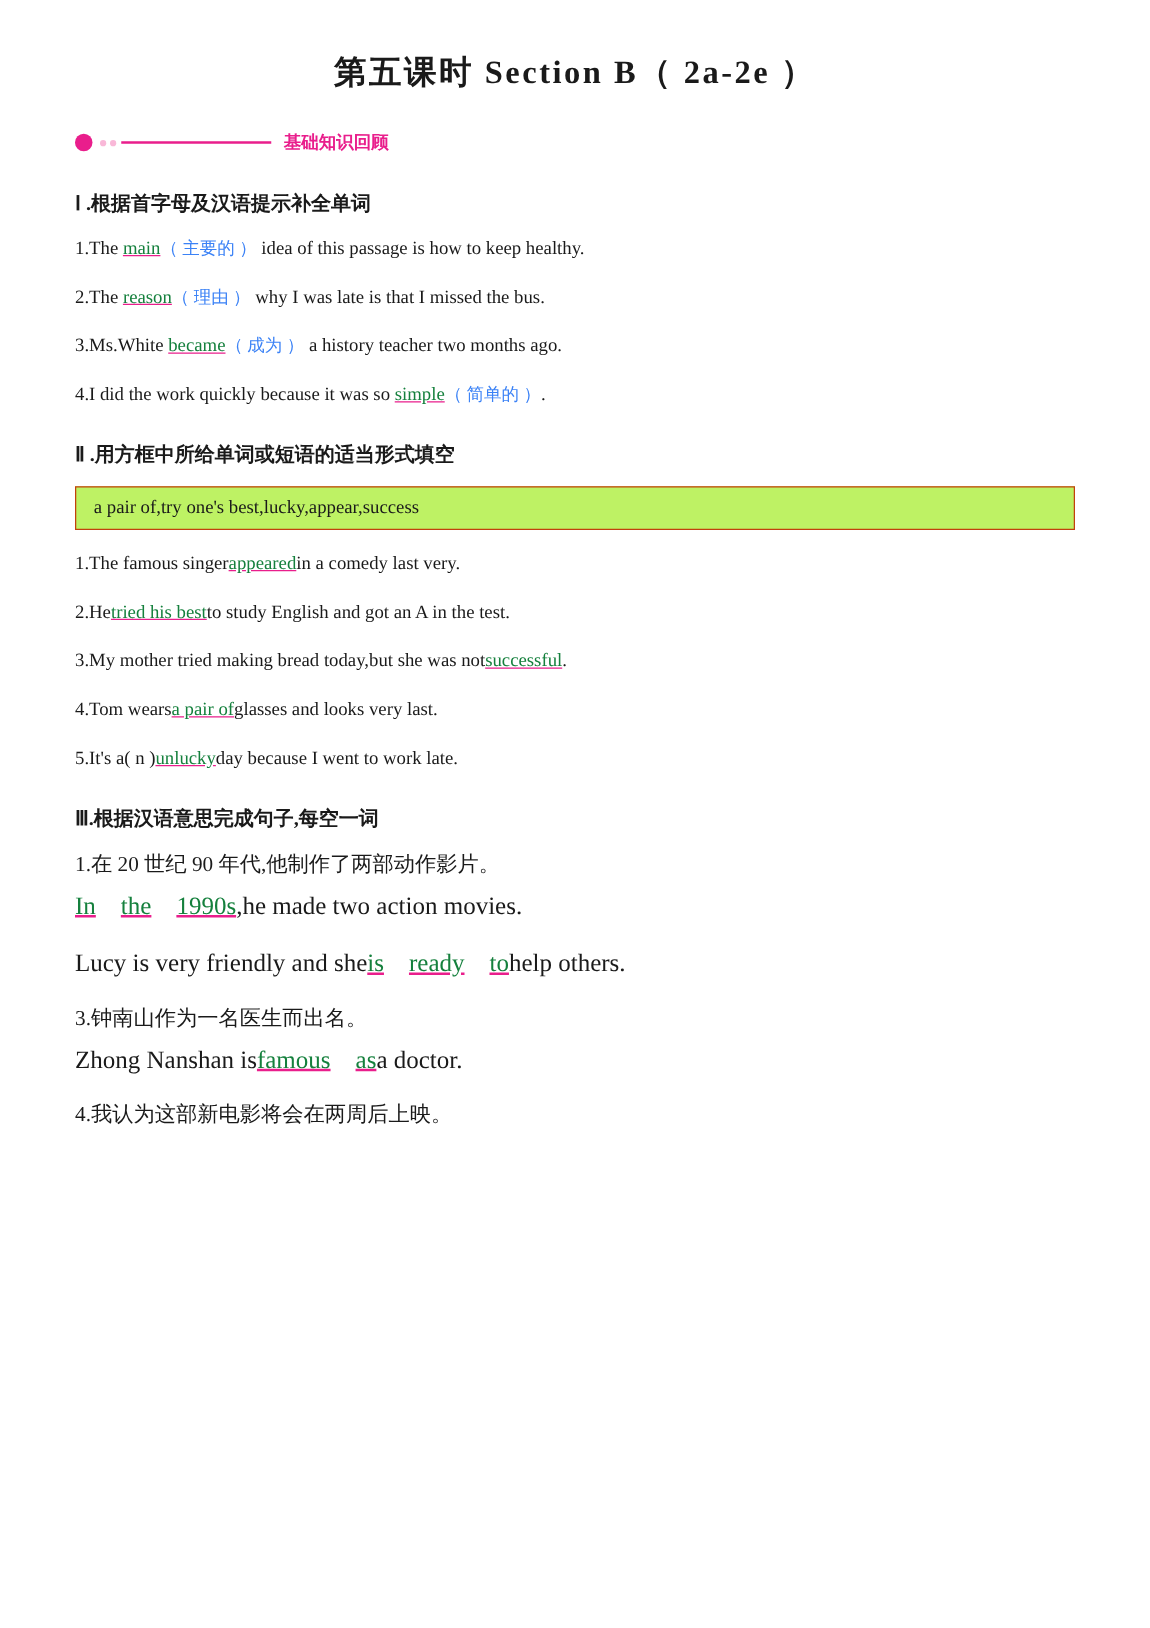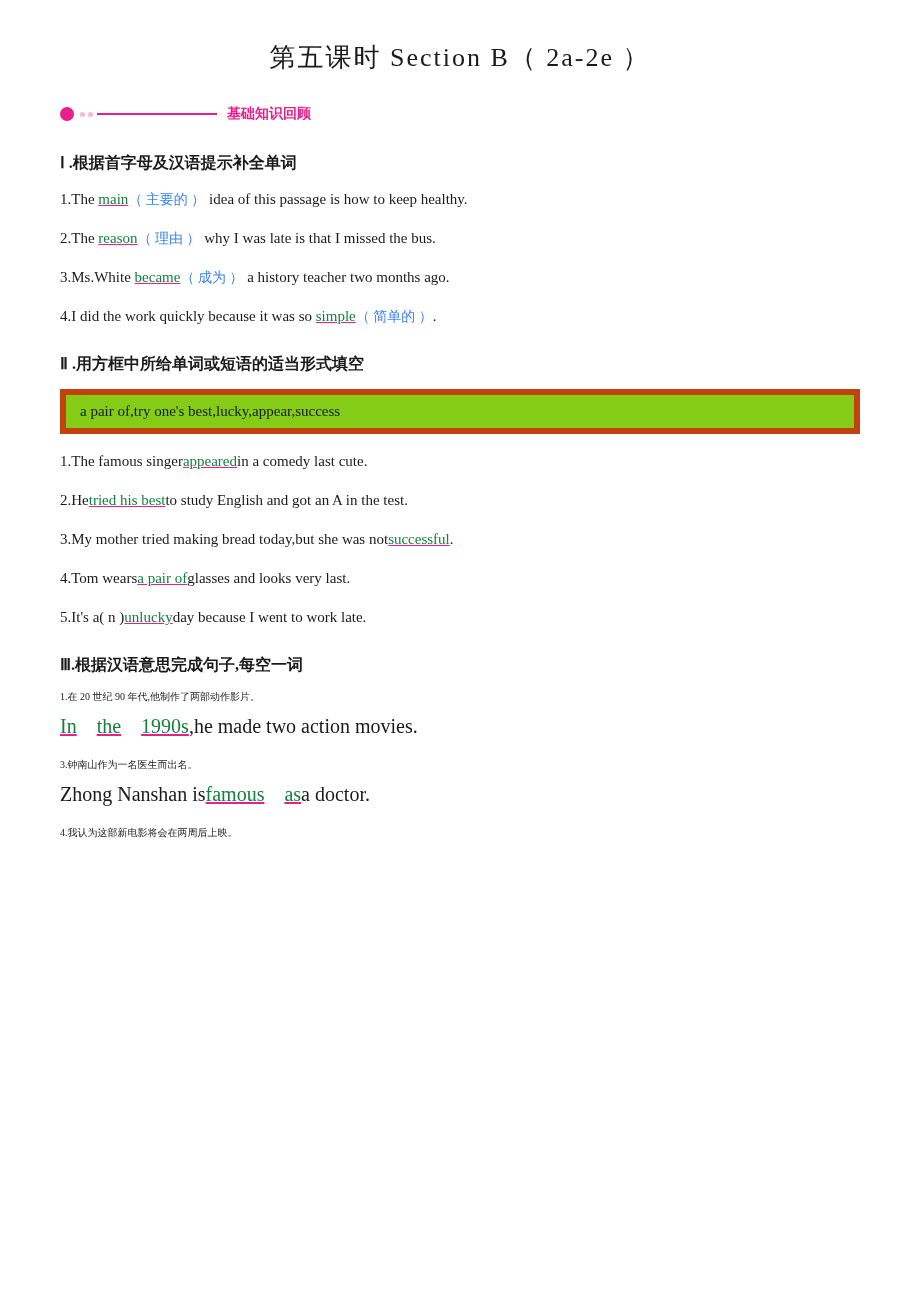--- a/index.html
+++ b/index.html
@@ -12,21 +12,21 @@
       font-family: "SimSun", "宋体", serif;
       font-size: 16px;
       color: #1a1a1a;
       width: 920px;
       min-height: 1302px;
       padding: 40px 60px;
     }
     .page-title {
       text-align: center;
       font-size: 26px;
-      font-weight: normal;
+      font-weight: bold;
       margin-bottom: 30px;
       letter-spacing: 2px;
     }
     .section-header {
       display: flex;
       align-items: center;
       margin-bottom: 30px;
     }
     .dot-icon {
       width: 14px;
@@ -61,26 +61,26 @@
     .blank {
       color: #15803d;
       text-decoration: underline;
       text-decoration-color: #e91e8c;
     }
     .hint {
       color: #3b82f6;
       font-size: 14px;
     }
     .word-box {
-      border: 6px solid #c2410c;
+      border: 1px solid #c2410c;
       padding: 8px 14px;
       margin: 14px 0;
       font-size: 15px;
       color: #1a1a1a;
-      background: #84cc16;
+      background: #bef264;
     }
     .roman-numeral {
       font-size: 16px;
       font-weight: bold;
       margin-top: 24px;
       margin-bottom: 10px;
     }
     .subsection {
       margin-top: 8px;
     }
@@ -97,21 +97,21 @@
       width: 5px;
       height: 5px;
       background: #e91e8c;
       border-radius: 50%;
     }
     .small-dot.light {
       background: #f9b8d8;
     }
     .section-iii-item {
       margin: 14px 0 4px 0;
-      font-size: 10px;
+      font-size: 17px;
     }
     .section-iii-answer {
       margin: 4px 0 10px 0;
       font-size: 20px;
       line-height: 1.8;
     }
   </style>
 </head>
 <body>
 
@@ -151,21 +151,21 @@
 
 </div>
 
 <div class="part-title roman-numeral">Ⅱ .用方框中所给单词或短语的适当形式填空</div>
 
 <div class="word-box">a pair of,try one's best,lucky,appear,success</div>
 
 <div class="subsection">
 
   <div class="exercise-item">
-    <span>1.The famous singer</span><span class="blank">appeared</span><span>in a comedy last cute.</span>
+    <span>1.The famous singer</span><span class="blank">appeared</span><span>in a comedy last very.</span>
   </div>
 
   <div class="exercise-item">
     <span>2.He</span><span class="blank">tried his best</span><span>to study English and got an A in the test.</span>
   </div>
 
   <div class="exercise-item">
     <span>3.My mother tried making bread today,but she was not</span><span class="blank">successful</span><span>.</span>
   </div>
 
@@ -180,20 +180,23 @@
 
 <div class="part-title roman-numeral">Ⅲ.根据汉语意思完成句子,每空一词</div>
 
 <div class="subsection">
 
   <div class="section-iii-item">1.在 20 世纪 90 年代,他制作了两部动作影片。</div>
   <div class="section-iii-answer">
     <span class="blank">In</span>　<span class="blank">the</span>　<span class="blank">1990s</span><span>,he made two action movies.</span>
   </div>
 
+  <div class="section-iii-answer">
+    <span>Lucy is very friendly and she</span><span class="blank">is</span>　<span class="blank">ready</span>　<span class="blank">to</span><span>help others.</span>
+  </div>
 
   <div class="section-iii-item">3.钟南山作为一名医生而出名。</div>
   <div class="section-iii-answer">
     <span>Zhong Nanshan is</span><span class="blank">famous</span>　<span class="blank">as</span><span>a doctor.</span>
   </div>
 
   <div class="section-iii-item">4.我认为这部新电影将会在两周后上映。</div>
 
 </div>
 

